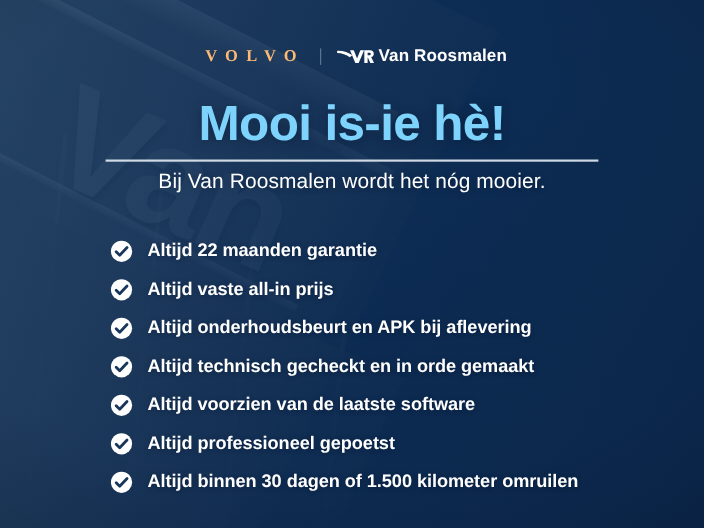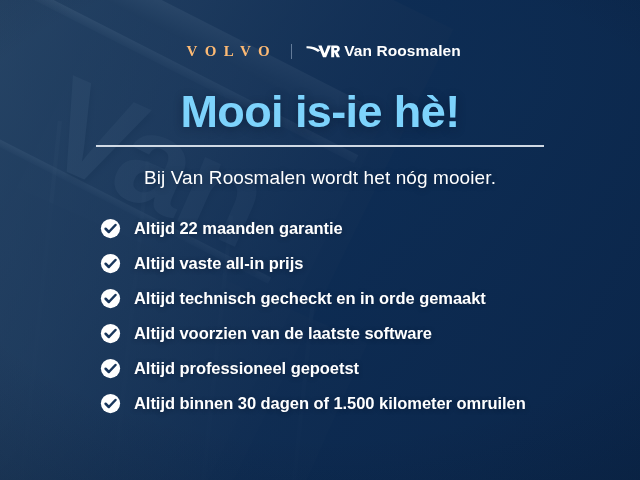--- a/index.html
+++ b/index.html
@@ -197,21 +197,20 @@
     position: absolute;
     top: 155px;
     left: 0;
     right: 0;
     text-align: center;
     font-size: 19px;
     font-weight: 400;
     color: #ffffff;
     letter-spacing: .1px;
     text-shadow: 0 1px 6px rgba(6,20,40,.4);
-    margin-top: 12px;
   }
 
   
   .checklist {
     position: absolute;
     top: 211px;
     left: 100px;
     right: 16px;
   }
   .check-row {
@@ -289,20 +288,27 @@
             <circle cx="12" cy="12" r="11" fill="#ffffff"></circle>
             <path d="M6.4 12.3 L10.1 16.0 L17.7 8.0" fill="none" stroke="#18365c" stroke-width="2.9" stroke-linecap="round" stroke-linejoin="round"></path>
           </svg>
           <span class="check-label">Altijd vaste all-in prijs</span>
         </div>
         <div class="check-row">
           <svg class="check-icon" viewBox="0 0 24 24">
             <circle cx="12" cy="12" r="11" fill="#ffffff"></circle>
             <path d="M6.4 12.3 L10.1 16.0 L17.7 8.0" fill="none" stroke="#18365c" stroke-width="2.9" stroke-linecap="round" stroke-linejoin="round"></path>
           </svg>
+          <span class="check-label">Altijd onderhoudsbeurt en APK bij aflevering</span>
+        </div>
+        <div class="check-row">
+          <svg class="check-icon" viewBox="0 0 24 24">
+            <circle cx="12" cy="12" r="11" fill="#ffffff"></circle>
+            <path d="M6.4 12.3 L10.1 16.0 L17.7 8.0" fill="none" stroke="#18365c" stroke-width="2.9" stroke-linecap="round" stroke-linejoin="round"></path>
+          </svg>
           <span class="check-label">Altijd technisch gecheckt en in orde gemaakt</span>
         </div>
         <div class="check-row">
           <svg class="check-icon" viewBox="0 0 24 24">
             <circle cx="12" cy="12" r="11" fill="#ffffff"></circle>
             <path d="M6.4 12.3 L10.1 16.0 L17.7 8.0" fill="none" stroke="#18365c" stroke-width="2.9" stroke-linecap="round" stroke-linejoin="round"></path>
           </svg>
           <span class="check-label">Altijd voorzien van de laatste software</span>
         </div>
         <div class="check-row">

